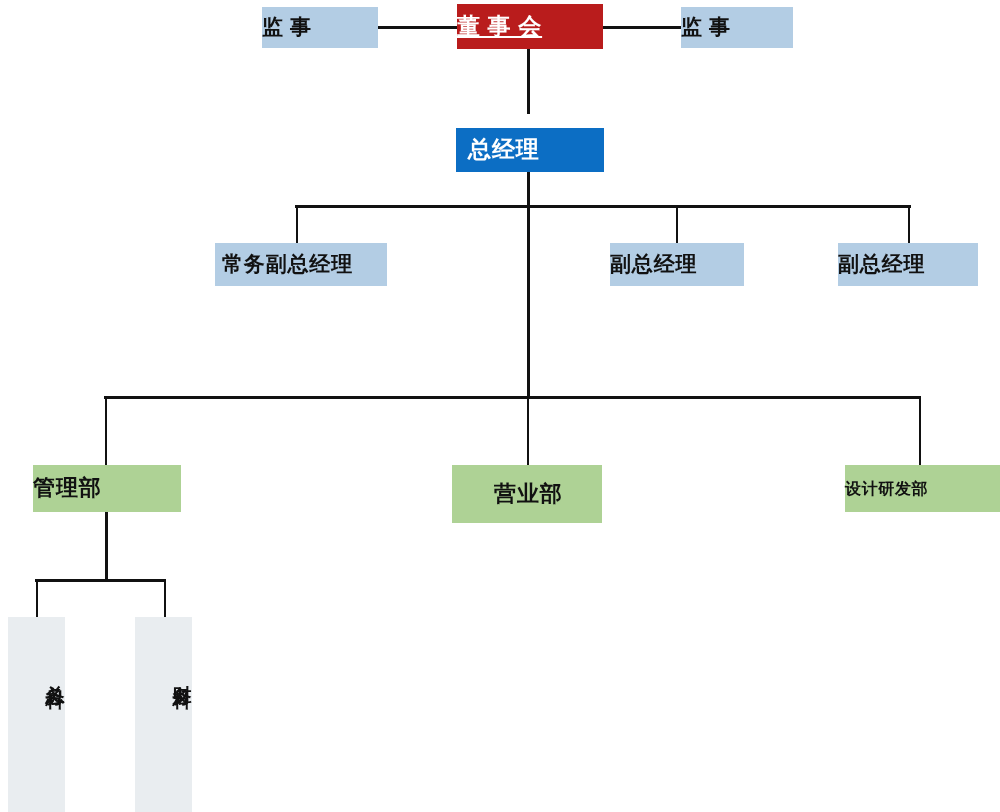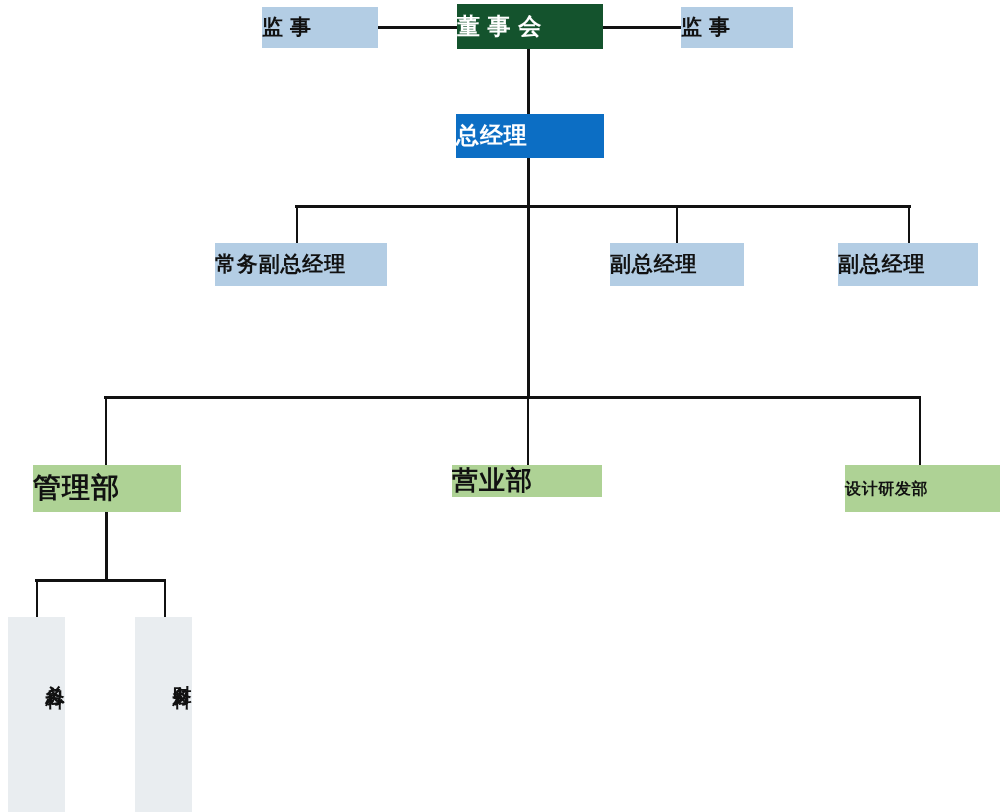--- a/index.html
+++ b/index.html
@@ -24,22 +24,23 @@
     display: flex;
     align-items: center;
     text-align: center;
     font-weight: 700;
     letter-spacing: 0.04em;
     line-height: 1.1;
     white-space: nowrap;
     z-index: 3;
   }
   .node.board {
-    background: #14532d;
+    background: #b91c1c;
     color: #ffffff;
+    text-decoration: underline;
   }
   .node.exec {
     background: #0c6ec4;
     color: #ffffff;
   }
   .node.light {
     background: #b3cde4;
     color: #111111;
   }
   .node.dept {
@@ -101,41 +102,41 @@
   </div>
 
   <div class="node board" style="left:457px; top:4px; width:146px; height:45px; font-size:23px;">
     <span>董 事 会</span>
   </div>
 
   <div class="node light" style="left:681px; top:7px; width:112px; height:41px; font-size:21px;">
     <span>监 事</span>
   </div>
 
-  <div class="node exec" style="left:456px; top:114px; width:148px; height:44px; font-size:23px;">
+  <div class="node exec" style="left:456px; top:128px; width:148px; height:44px; font-size:23px;padding-left:12px;">
     <span>总经理</span>
   </div>
 
-  <div class="node light" style="left:215px; top:243px; width:172px; height:43px; font-size:21px;">
+  <div class="node light" style="left:215px; top:243px; width:172px; height:43px; font-size:21px;padding-left:7px;">
     <span>常务副总经理</span>
   </div>
 
   <div class="node light" style="left:610px; top:243px; width:134px; height:43px; font-size:21px;">
     <span>副总经理</span>
   </div>
 
   <div class="node light" style="left:838px; top:243px; width:140px; height:43px; font-size:21px;">
     <span>副总经理</span>
   </div>
 
-  <div class="node dept" style="left:33px; top:465px; width:148px; height:47px; font-size:28px;">
+  <div class="node dept" style="left:33px; top:465px; width:148px; height:47px; font-size:22px;">
     <span>管理部</span>
   </div>
 
-  <div class="node dept" style="left:452px; top:465px; width:150px; height:32px; font-size:26px;">
+  <div class="node dept" style="left:452px; top:465px; width:150px; height:58px; font-size:22px;padding-left:42px;">
     <span>营业部</span>
   </div>
 
   <div class="node dept" style="left:845px; top:465px; width:155px; height:47px; font-size:16px;">
     <span>设计研发部</span>
   </div>
 
   <div class="node section" style="left:8px; top:617px; width:57px; height:195px; font-size:19px;">
     <span>总务科</span>
   </div>

